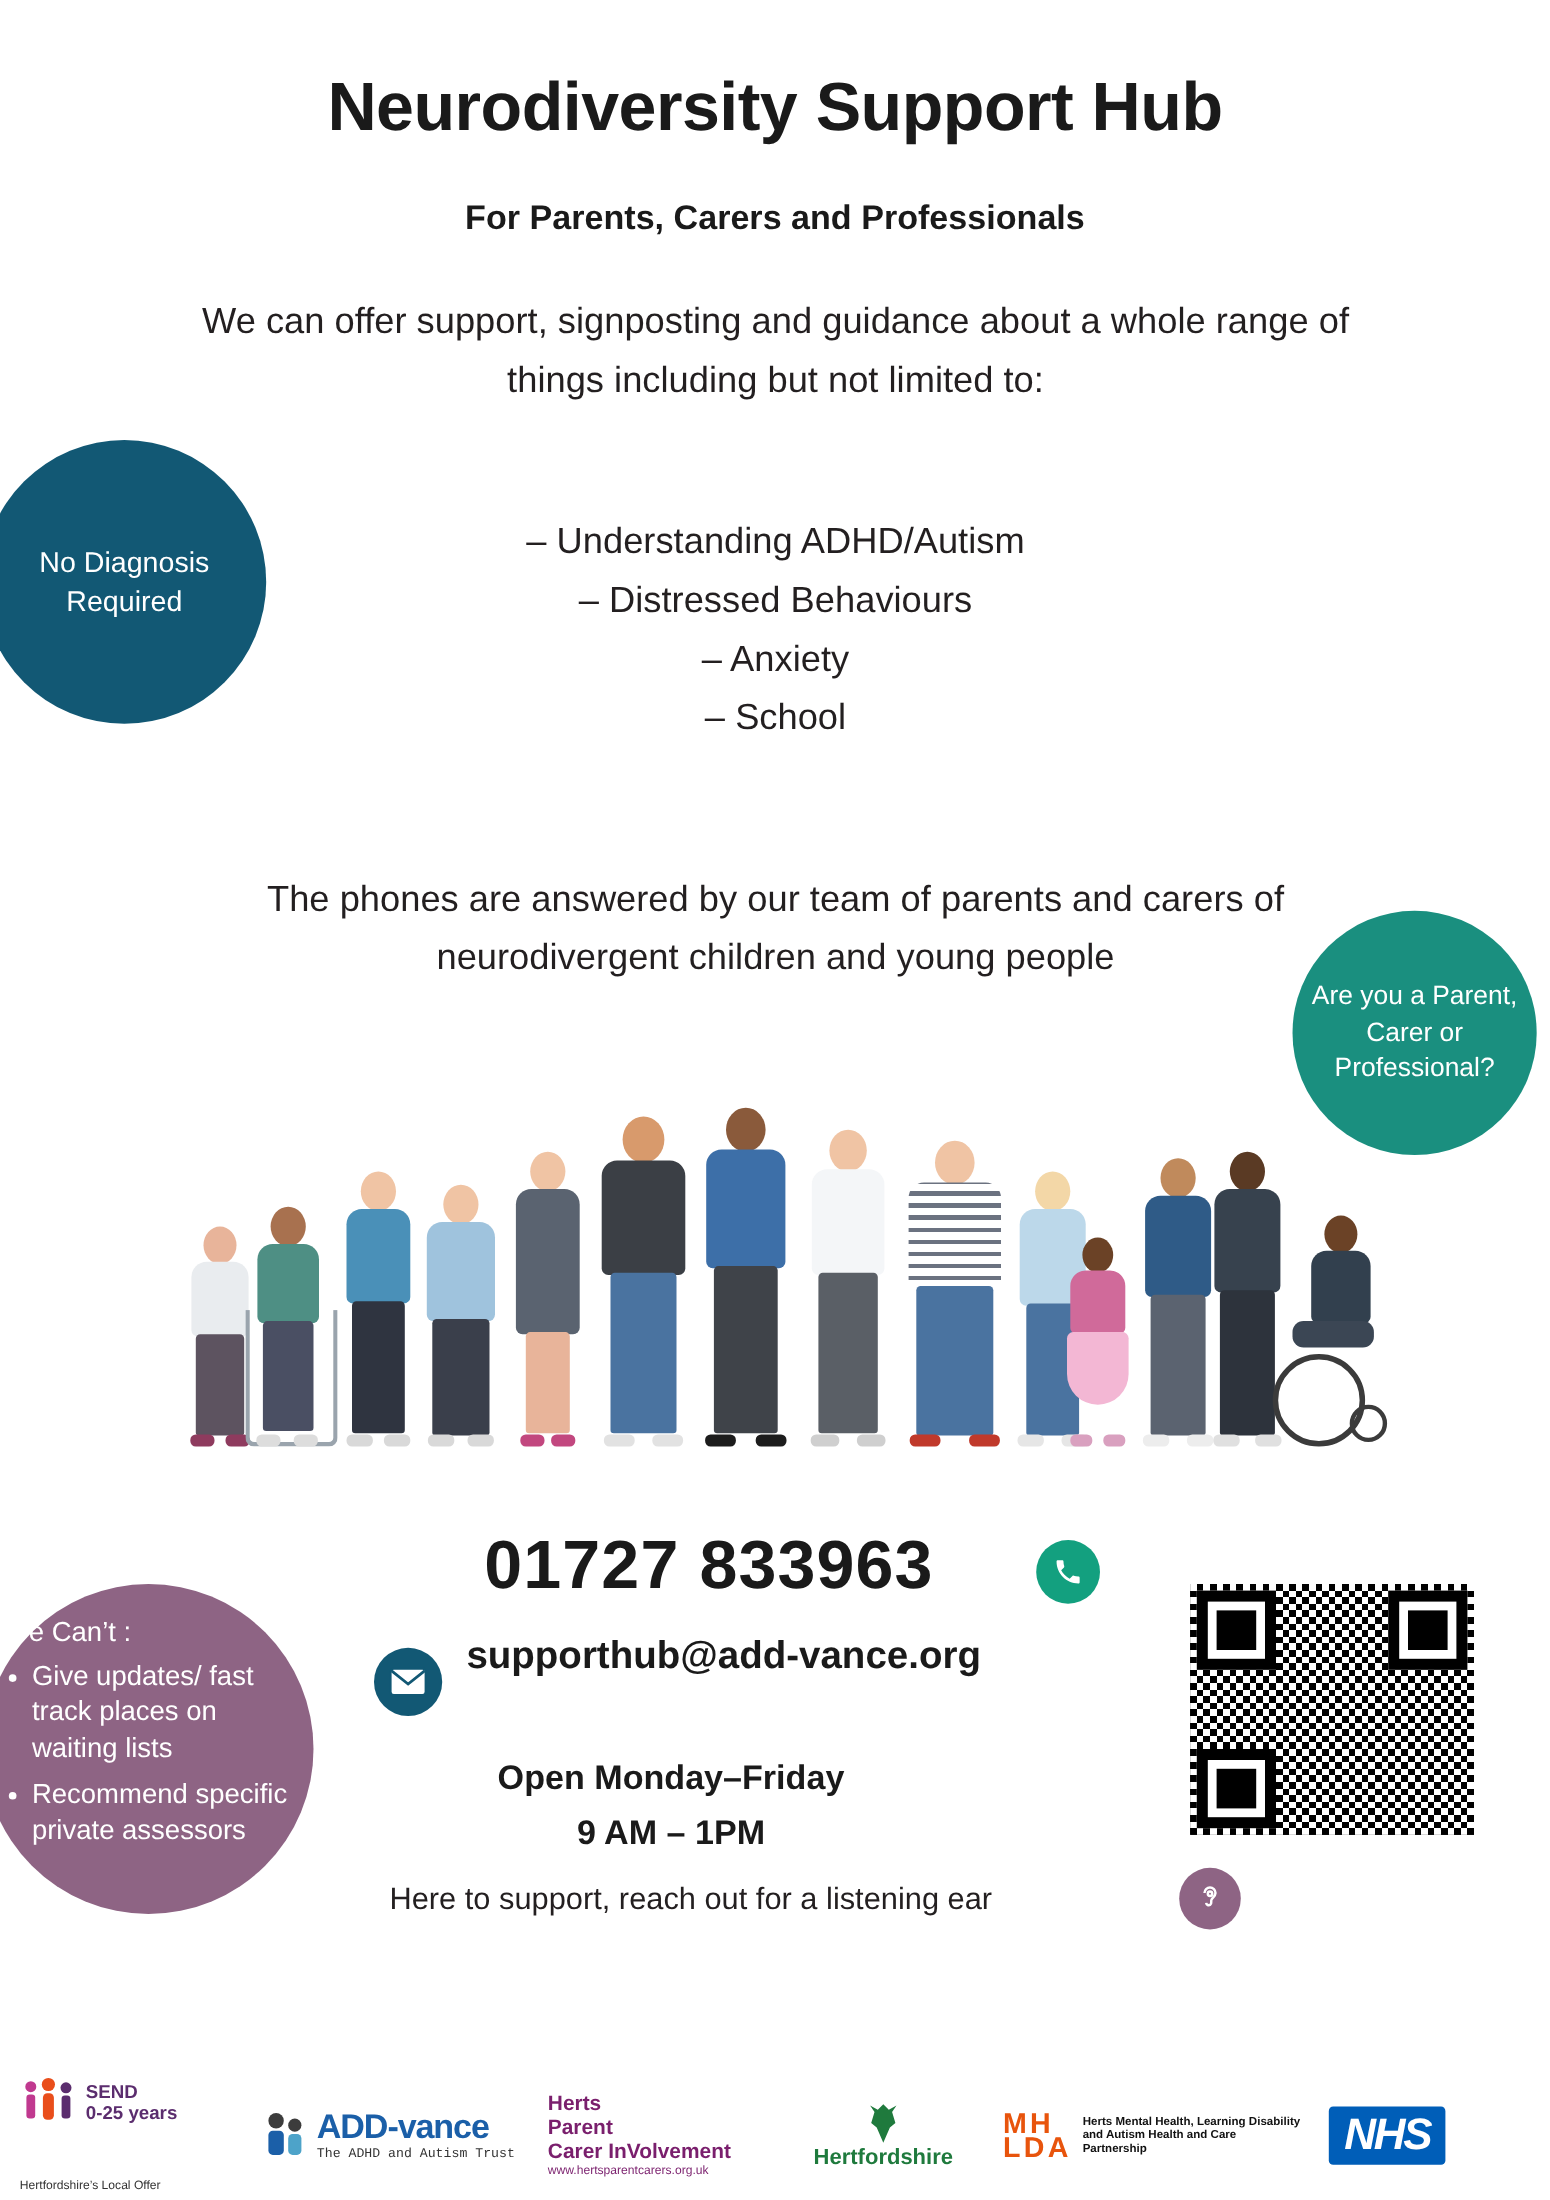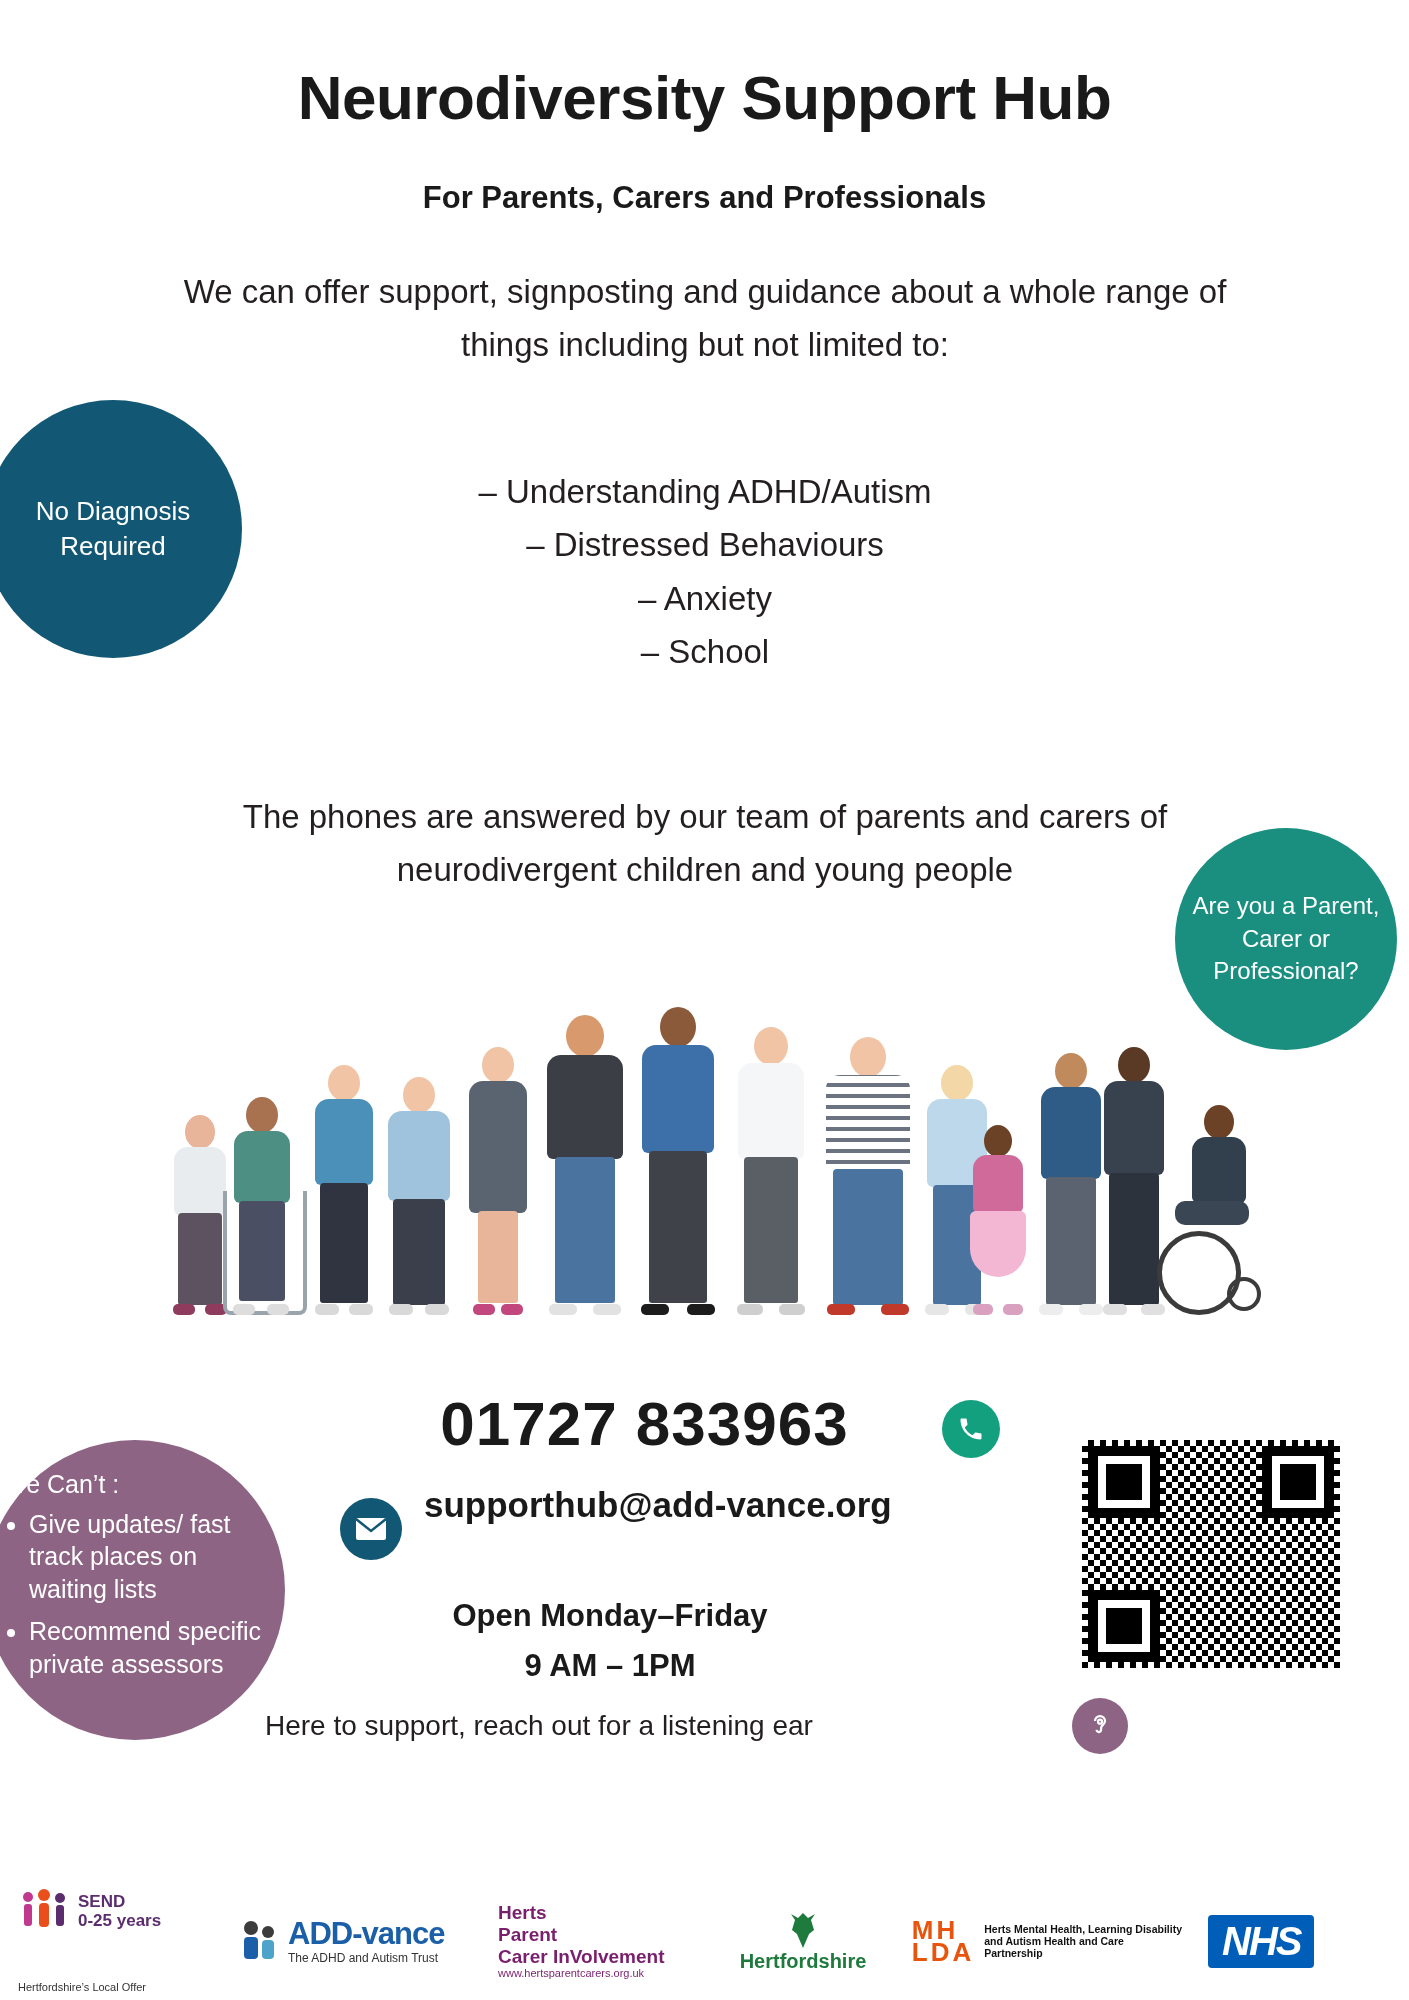--- a/index.html
+++ b/index.html
@@ -236,23 +236,23 @@
     left: 300px;
     width: 620px;
     text-align: center;
     font-size: 31px;
     font-weight: bold;
     color: #1a1a1a;
   }
   .listening {
     position: absolute;
     top: 1710px;
-    left: 265px;
+    left: 248px;
     width: 760px;
-    text-align: left;
+    text-align: center;
     font-size: 28px;
     color: #231f20;
   }
   .ear-icon {
     position: absolute;
     top: 1698px;
     left: 1072px;
     width: 56px;
     height: 56px;
     border-radius: 50%;
@@ -309,21 +309,21 @@
   .logo {
     display: flex;
     flex-direction: column;
     justify-content: center;
     font-size: 12px;
     line-height: 1.15;
   }
   .logo-send { color: #5b2d6e; font-weight: bold; gap: 47px; }
   .logo-send .sub { font-weight: normal; color: #333; font-size: 11px; }
   .logo-addvance .name { color: #1b5fa8; font-size: 31px; font-weight: bold; letter-spacing: -1px; }
-  .logo-addvance .sub { color: #333; font-size: 12px; }
+  .logo-addvance .sub { color: #333; font-size: 12px; font-family: Liberation Mono, monospace; }
   .logo-hpci .a { color: #7a1f6d; font-weight: bold; font-size: 19px; }
   .logo-hpci .b { color: #333; font-size: 11px; }
   .logo-herts .name { color: #1f7a3d; font-weight: bold; font-size: 20px; }
   .logo-mhlda .m { color: #e8540c; font-weight: bold; font-size: 26px; line-height: .85; letter-spacing: 3px;}
   .logo-mhlda .t { color: #111; font-size: 10.5px; font-weight: bold; }
   .logo-nhs {
     background: #005eb8;
     color: #fff;
     font-weight: bold;
     font-size: 40px;

